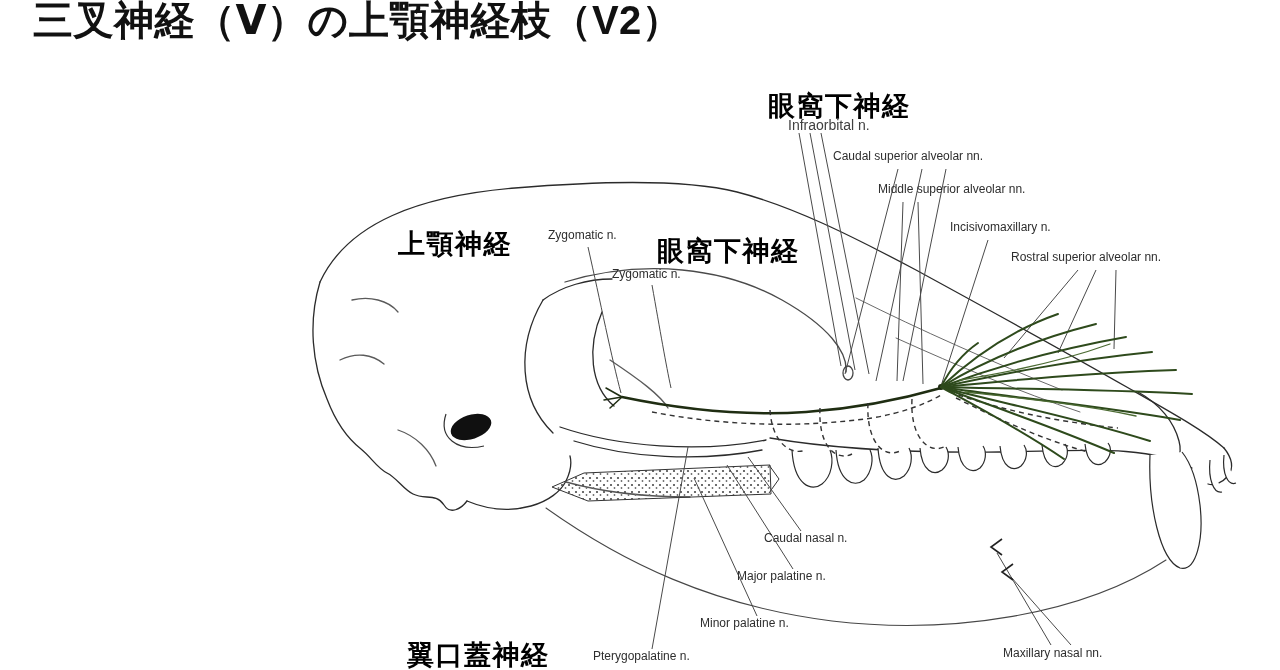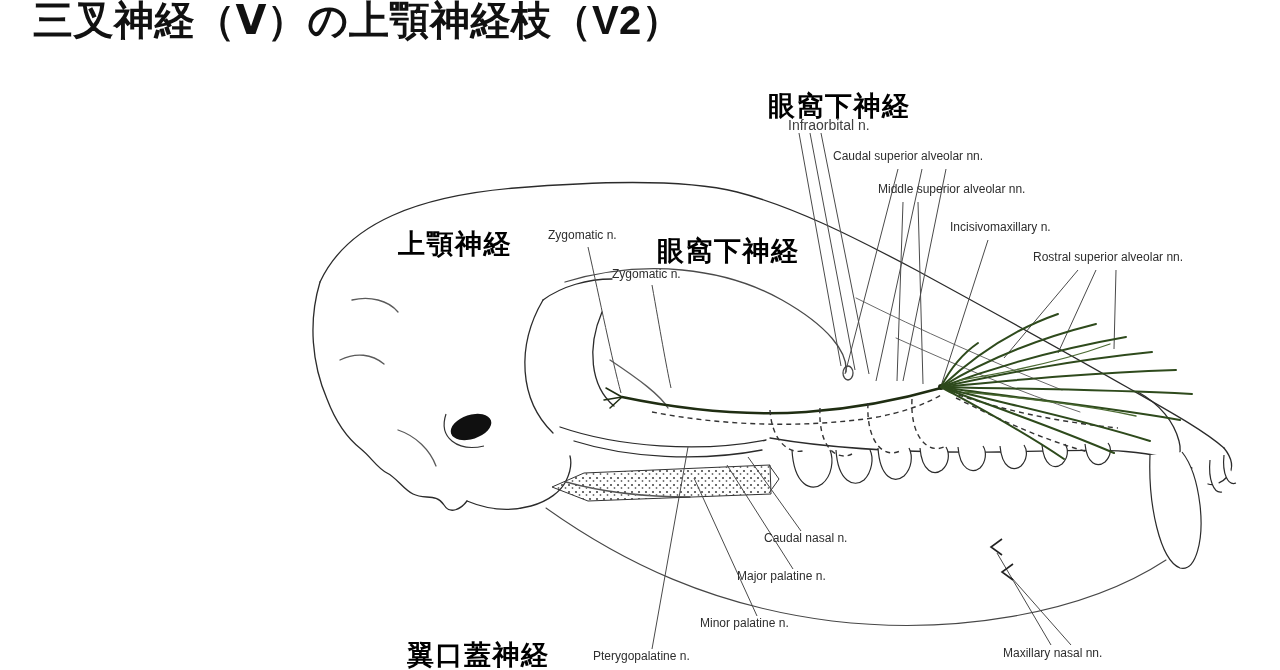--- a/index.html
+++ b/index.html
@@ -142,21 +142,21 @@
 
   <div class="lbl jp" style="left:768px;top:92px">眼窩下神経</div>
   <div class="lbl jp" style="left:398px;top:230px">上顎神経</div>
   <div class="lbl jp" style="left:657px;top:237px">眼窩下神経</div>
   <div class="lbl jp" style="left:407px;top:641px">翼口蓋神経</div>
 
   <div class="lbl en dim" style="left:788px;top:118px">Infraorbital n.</div>
   <div class="lbl en" style="left:833px;top:150px">Caudal superior alveolar nn.</div>
   <div class="lbl en" style="left:878px;top:183px">Middle superior alveolar nn.</div>
   <div class="lbl en" style="left:950px;top:221px">Incisivomaxillary n.</div>
-  <div class="lbl en" style="left:1033px;top:251px">Rostral superior alveolar nn.</div>
+  <div class="lbl en" style="left:1011px;top:251px">Rostral superior alveolar nn.</div>
   <div class="lbl en" style="left:548px;top:229px">Zygomatic n.</div>
   <div class="lbl en" style="left:612px;top:268px">Zygomatic n.</div>
   <div class="lbl en" style="left:764px;top:532px">Caudal nasal n.</div>
   <div class="lbl en" style="left:737px;top:570px">Major palatine n.</div>
   <div class="lbl en" style="left:700px;top:617px">Minor palatine n.</div>
   <div class="lbl en" style="left:593px;top:650px">Pterygopalatine n.</div>
   <div class="lbl en" style="left:1003px;top:647px">Maxillary nasal nn.</div>
 
 </div>
 

